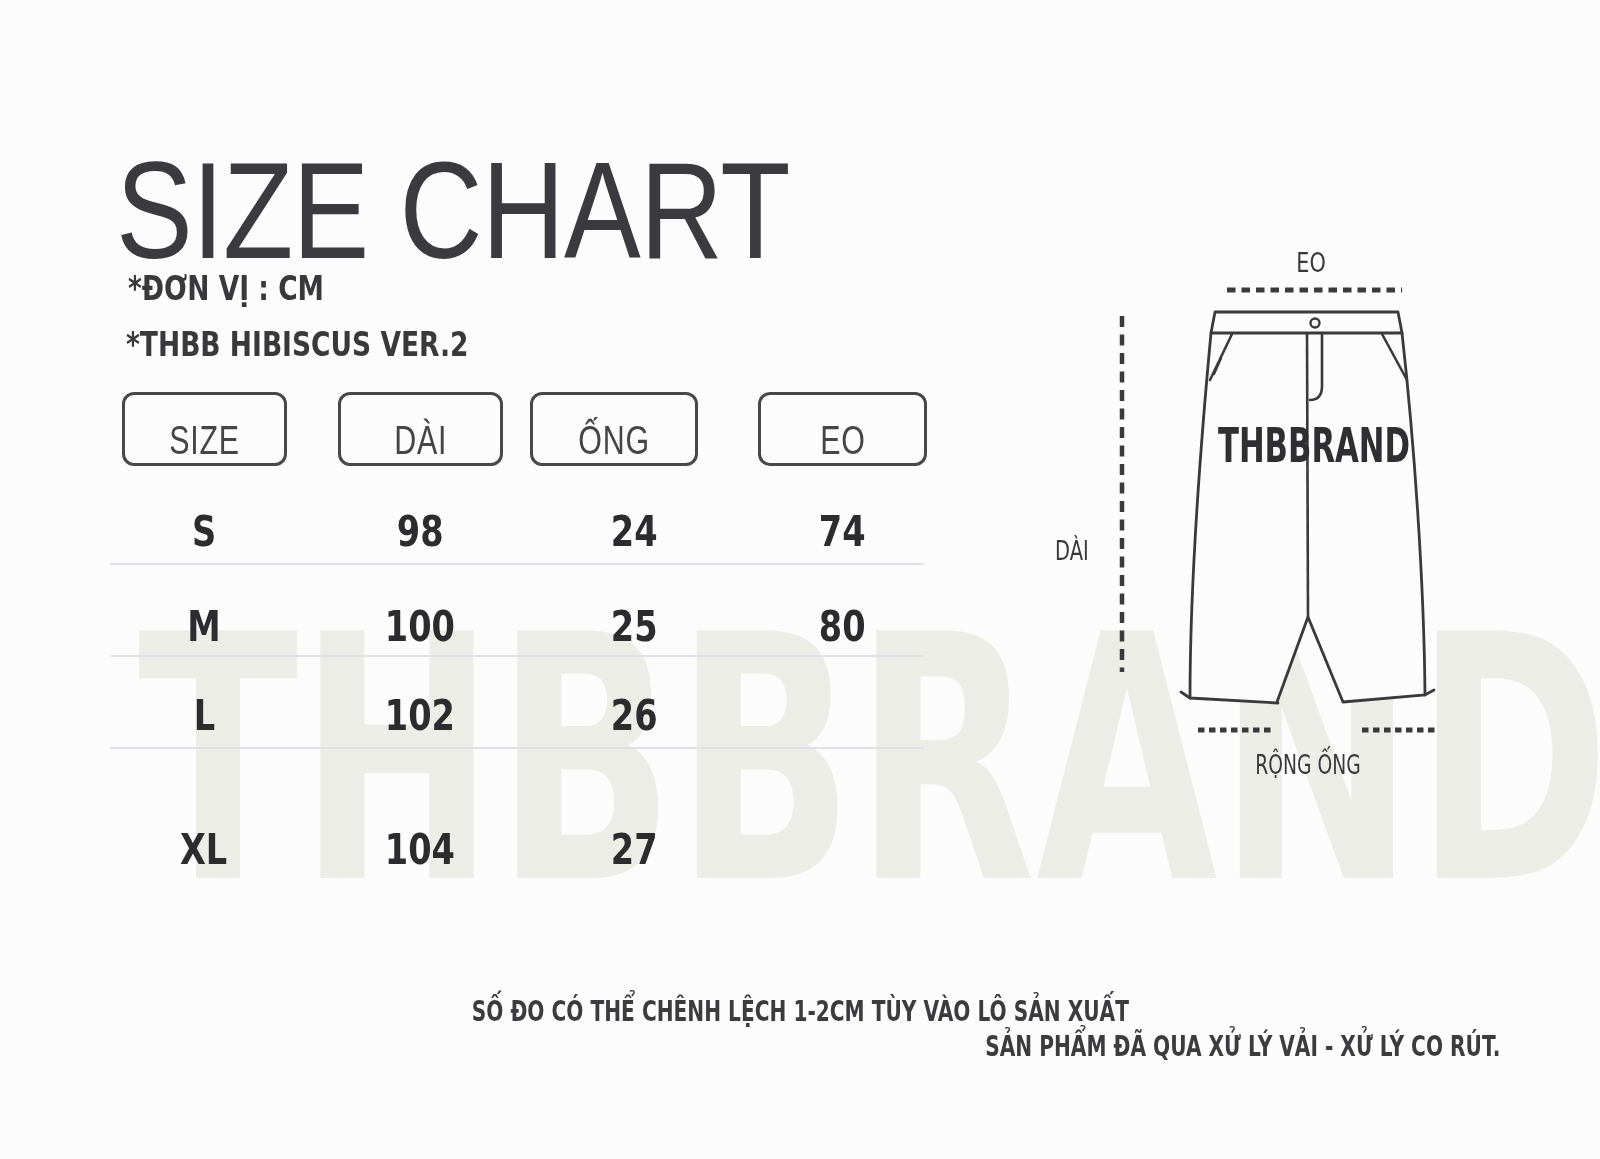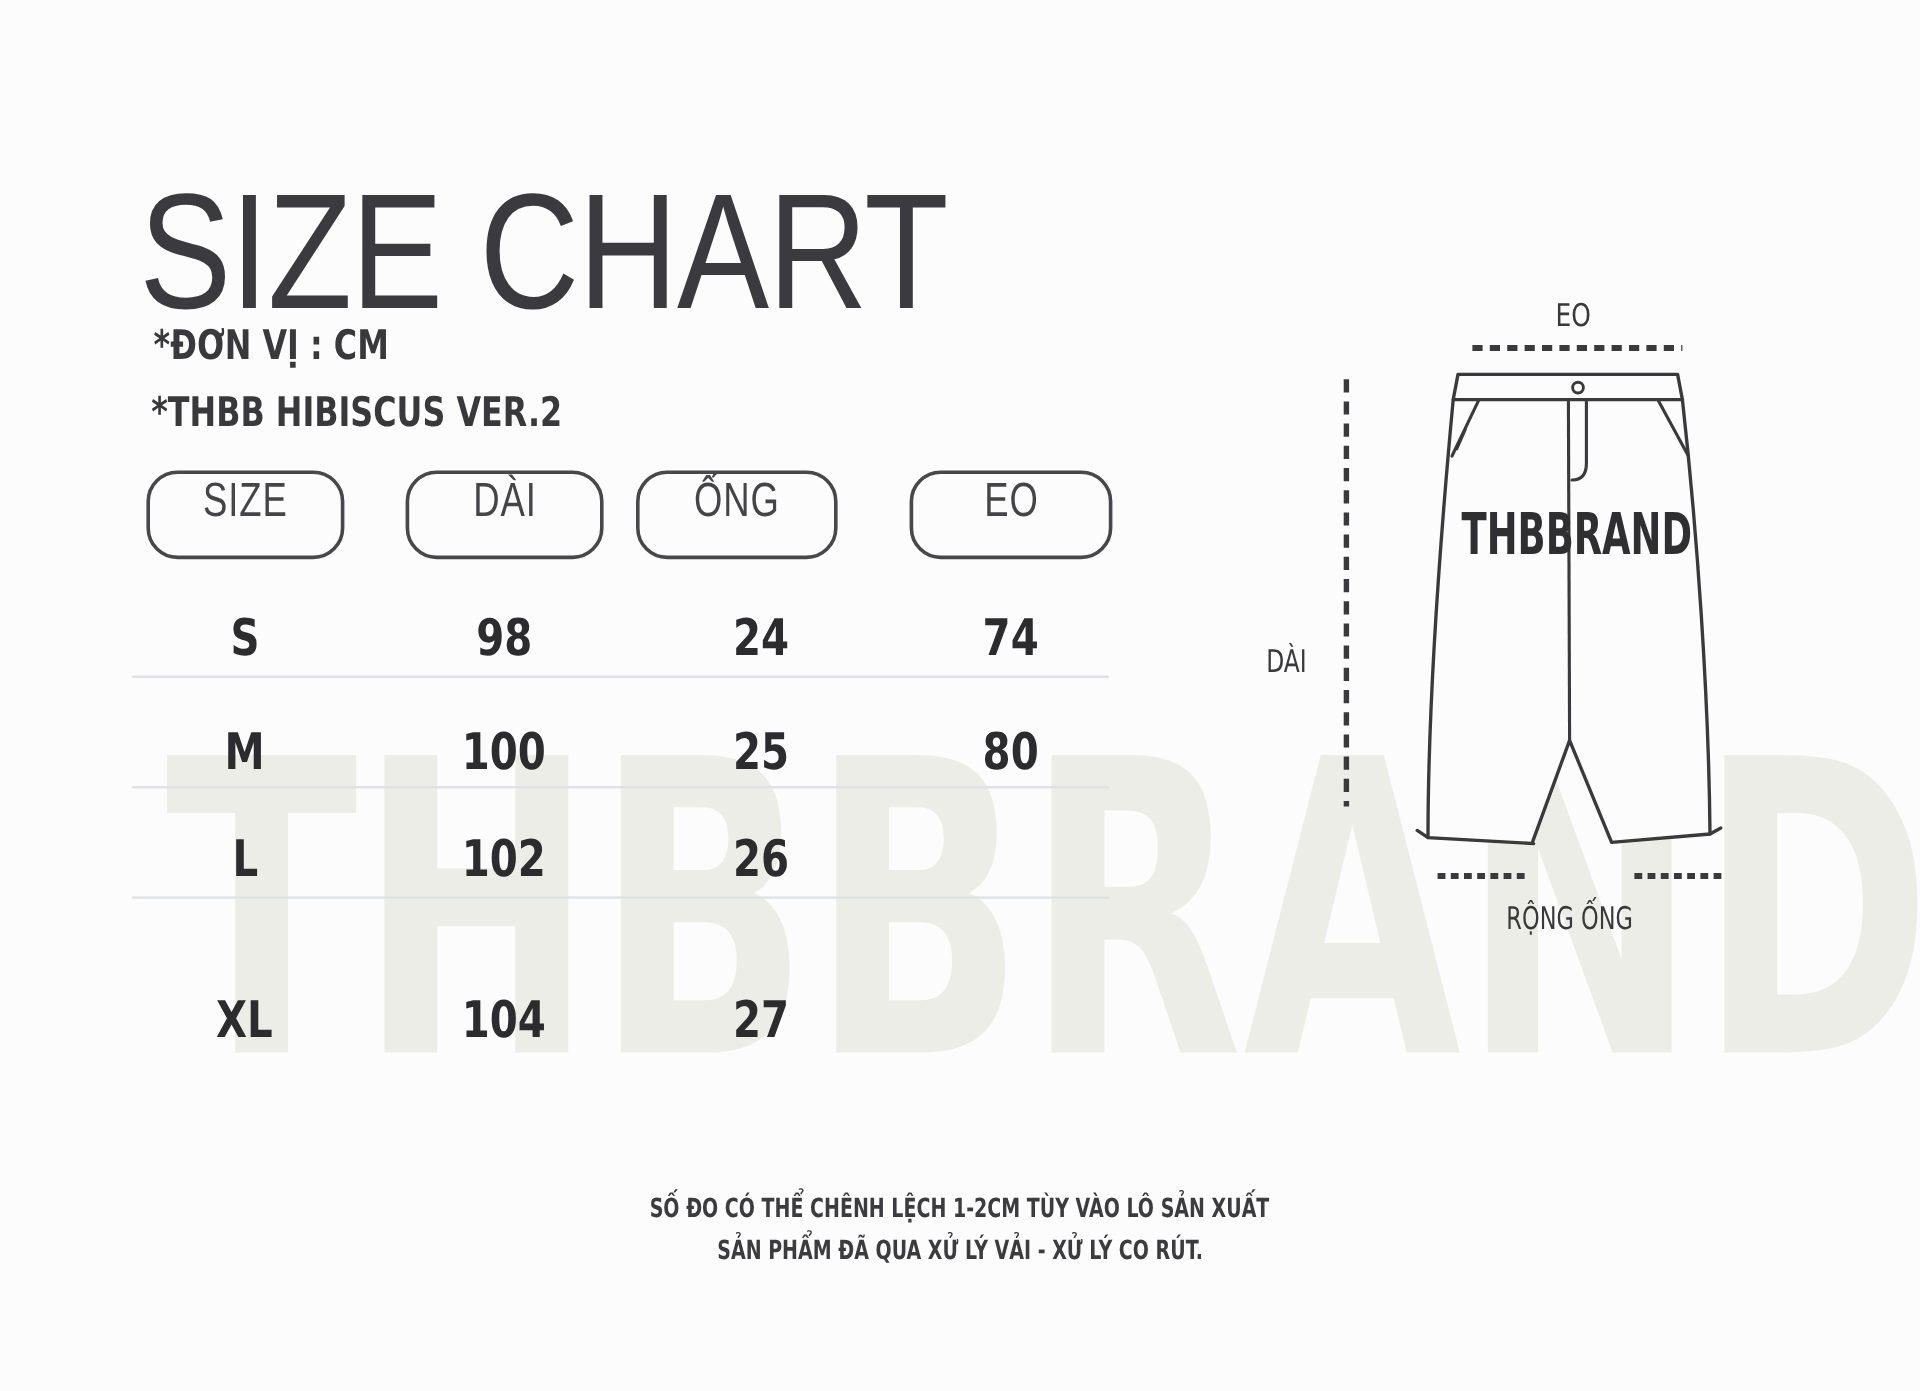--- a/index.html
+++ b/index.html
@@ -32,22 +32,22 @@
     left:138px;top:590px;z-index:0;
     font-size:340px;line-height:1;font-weight:bold;
     color:#edede8;letter-spacing:1px;
     transform:scaleX(0.69);transform-origin:left top;white-space:nowrap;
     user-select:none;
   }
 
   
   .pill{
     top:392px;height:74px;z-index:1;
-    border:3px solid #48484a;border-radius:26px;
-    display:flex;align-items:flex-start;justify-content:center;
+    border:3px solid #48484a;border-radius:12px;
+    display:flex;align-items:flex-end;justify-content:center;
     box-sizing:border-box;background:transparent;
   }
   .pill-label{
     font-family:"Liberation Sans","DejaVu Sans",sans-serif;
     font-size:40px;font-weight:400;color:#454548;letter-spacing:1px;
     transform:scaleX(0.76);
   }
   .pill-size{left:122px;width:165px;}
   .pill-dai {left:338px;width:165px;}
   .pill-ong {left:530px;width:168px;}
@@ -64,23 +64,23 @@
 
   .divider{left:110px;width:814px;height:2px;background:#e0e1e5;z-index:1;}
   .div1{top:563px;} .div2{top:655px;} .div3{top:747px;}
 
   
   .diagram{left:1020px;top:240px;width:470px;height:540px;z-index:1;}
 
   
   .footer-line{
     left:0;width:1600px;text-align:center;z-index:1;
-    font-size:22px;line-height:1.18;font-weight:bold;color:#3c3c3f;
+    font-size:28px;line-height:1.18;font-weight:bold;color:#3c3c3f;
   }
-  .footer1{top:995px;} .footer2{top:1030px;}
+  .footer1{top:995px;} .footer2{top:1030px;text-align:right;}
   .footer-line .sq{transform:scaleX(0.72);}
 </style>
 </head>
 <body>
 
 <div class="abs watermark">THBBRAND</div>
 
 <h1 class="abs title" style="margin:0;">SIZE CHART</h1>
 <div class="abs note note-unit">*ĐƠN VỊ : CM</div>
 <div class="abs note note-product">*THBB HIBISCUS VER.2</div>

